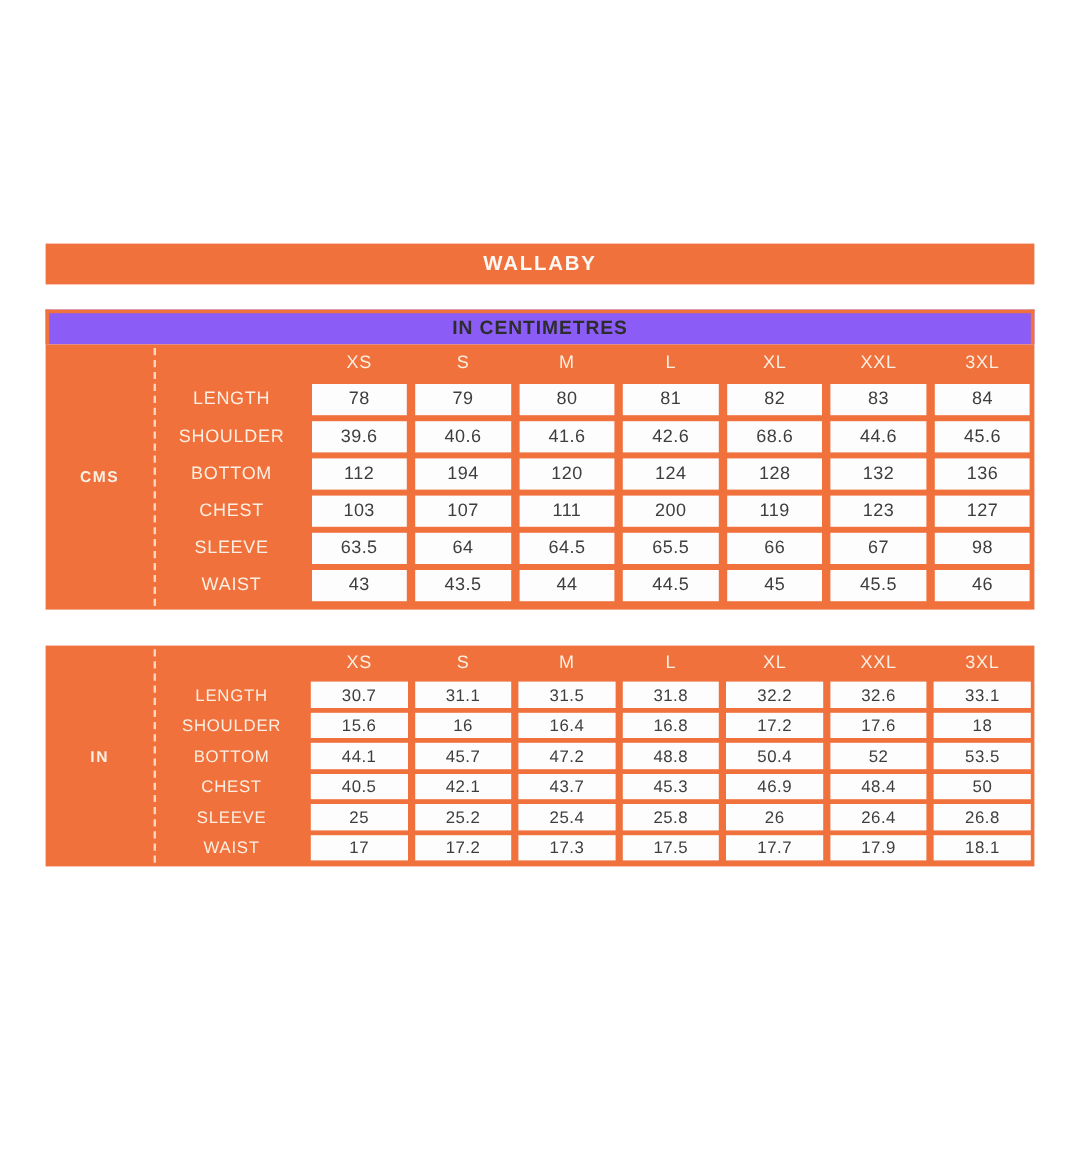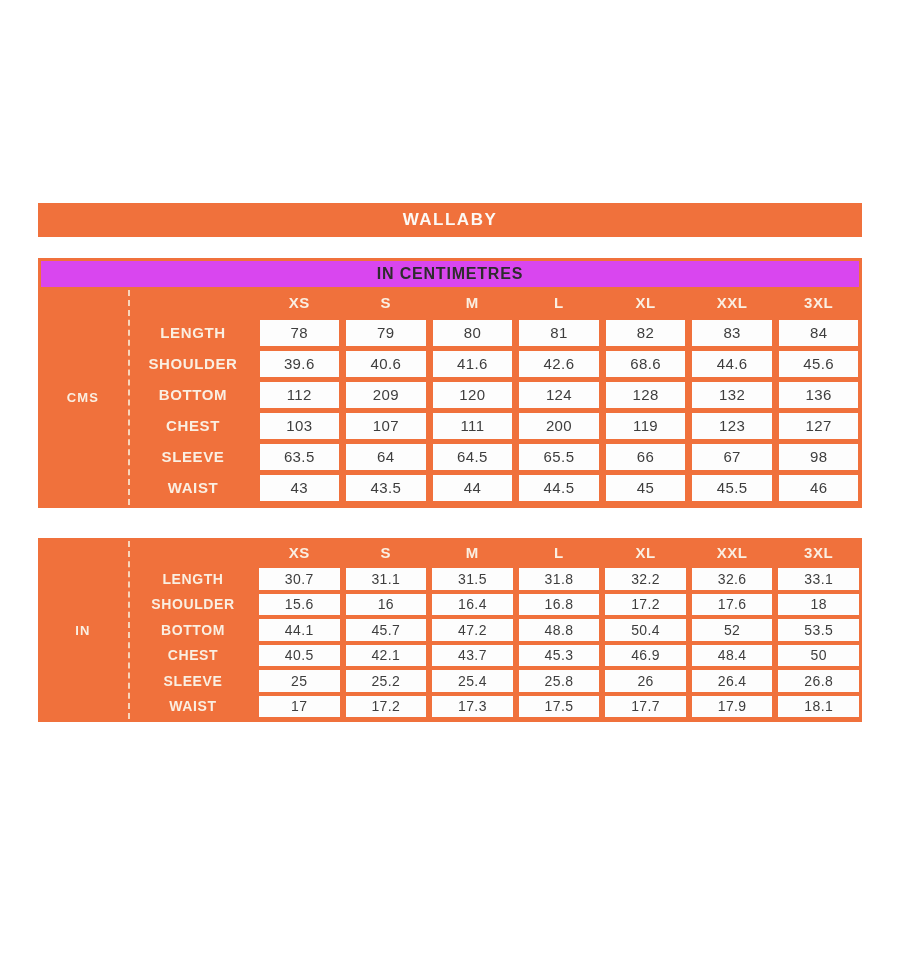--- a/index.html
+++ b/index.html
@@ -25,21 +25,21 @@
     display: flex; align-items: center; justify-content: center;
     font-size: 17px; letter-spacing: 1.5px; font-weight: bold;
   }
 
   .size-table { position: absolute; left: 38px; width: 824px; }
   #table-cms { top: 258px; }
   #table-in  { top: 538px; }
 
   .table-header {
     height: 29px;
-    background: #d946ef;
+    background: #8b5cf6;
     border: 3px solid var(--orange);
     border-bottom: none;
     display: flex; align-items: center; justify-content: center;
     color: var(--dark);
     font-size: 16px; letter-spacing: 0.8px; font-weight: bold;
   }
 
   .table-body { background: var(--orange); display: flex; }
 
   .unit-cell {
@@ -61,27 +61,27 @@
     grid-template-columns: 126px repeat(7, 1fr);
   }
   #table-cms .grid { grid-template-rows: 30px repeat(6, 31px); padding-bottom: 5px; }
   #table-in  .grid { grid-template-rows: 28px repeat(6, 25.5px); padding-bottom: 3px; }
 
   .corner-cell { background: transparent; }
 
   .size-head {
     display: flex; align-items: center; justify-content: center;
     color: var(--cream);
-    font-size: 15px; letter-spacing: 0.6px; font-weight: bold;
+    font-size: 15px; letter-spacing: 0.6px; font-weight: normal;
   }
 
   .row-label {
     display: flex; align-items: center; justify-content: center;
     color: var(--cream);
-    font-size: 15px; letter-spacing: 0.6px; font-weight: bold;
+    font-size: 15px; letter-spacing: 0.6px; font-weight: normal;
     white-space: nowrap;
   }
   #table-in .row-label { font-size: 14px; }
 
   .value-cell {
     background: #FDFDFD;
     margin: 2.5px 3.5px;
     display: flex; align-items: center; justify-content: center;
     color: var(--value);
     font-size: 15px; letter-spacing: 0.4px;
@@ -124,21 +124,21 @@
         <div class="row-label">SHOULDER</div>
         <div class="value-cell">39.6</div>
         <div class="value-cell">40.6</div>
         <div class="value-cell">41.6</div>
         <div class="value-cell">42.6</div>
         <div class="value-cell">68.6</div>
         <div class="value-cell">44.6</div>
         <div class="value-cell">45.6</div>
         <div class="row-label">BOTTOM</div>
         <div class="value-cell">112</div>
-        <div class="value-cell">209</div>
+        <div class="value-cell">194</div>
         <div class="value-cell">120</div>
         <div class="value-cell">124</div>
         <div class="value-cell">128</div>
         <div class="value-cell">132</div>
         <div class="value-cell">136</div>
         <div class="row-label">CHEST</div>
         <div class="value-cell">103</div>
         <div class="value-cell">107</div>
         <div class="value-cell">111</div>
         <div class="value-cell">200</div>

